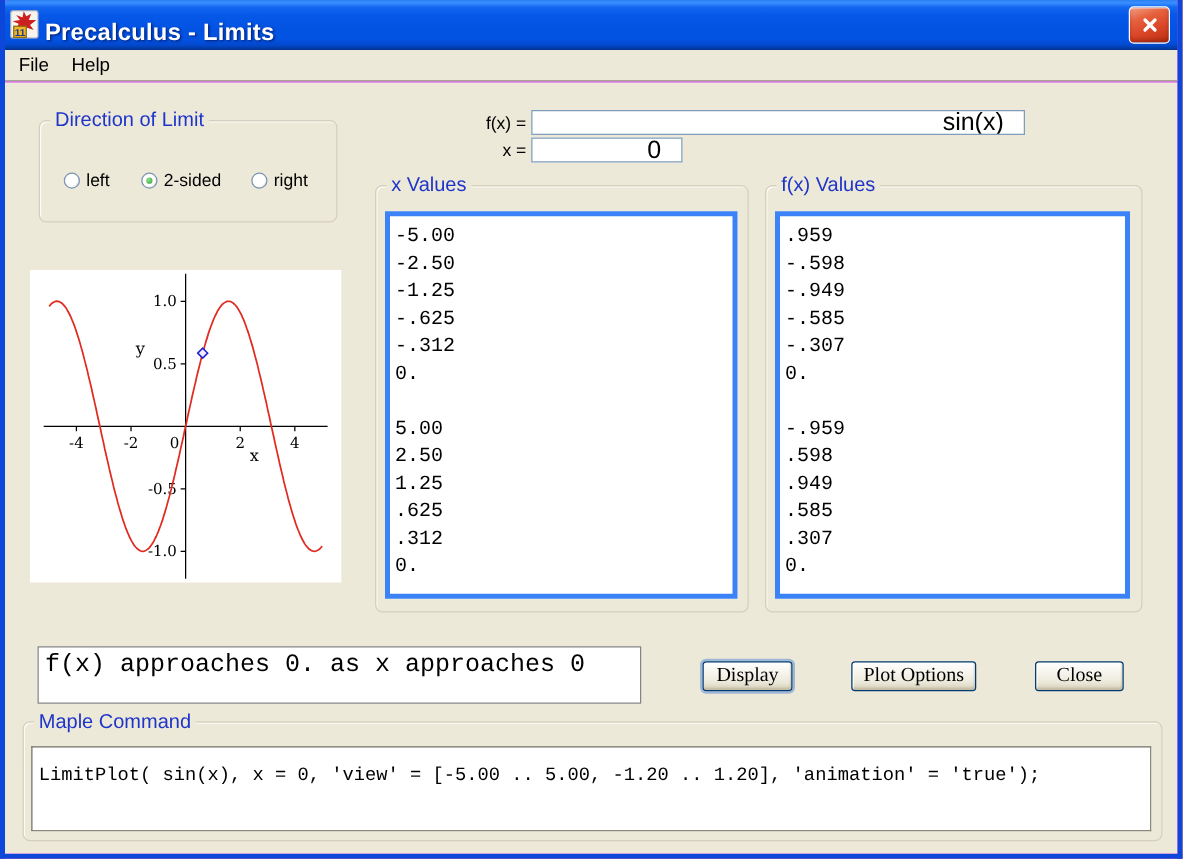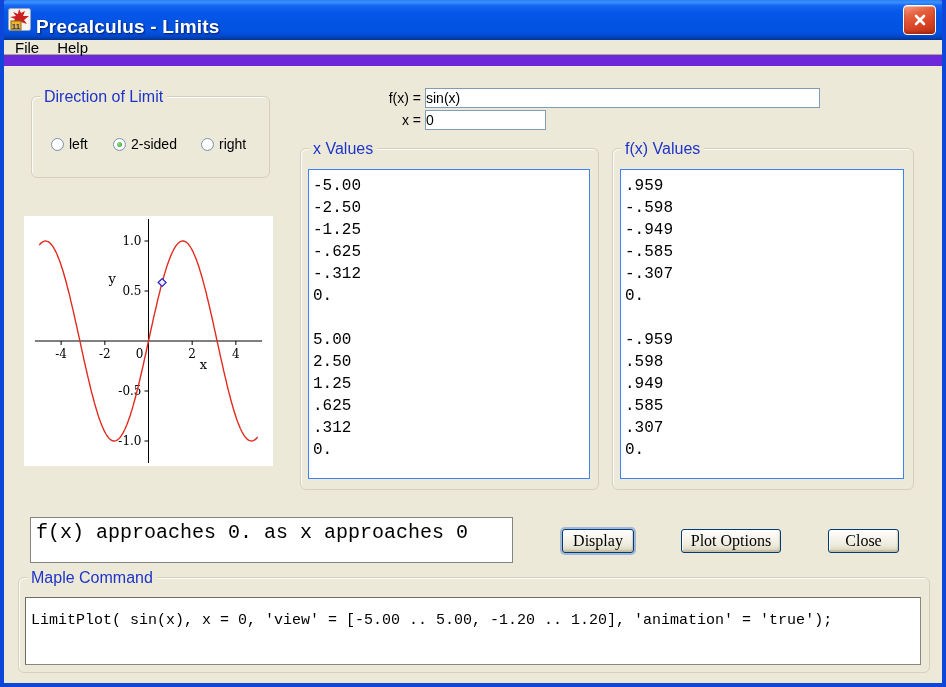--- a/index.html
+++ b/index.html
@@ -1,52 +1,52 @@
 <!DOCTYPE html>
 <html><head>
 <meta charset="utf-8">
 <style>
   html,body{margin:0;padding:0;background:#777;font-family:"Liberation Sans",sans-serif;}
-  .window{position:relative;width:946px;height:687px;background:#6d28d9;overflow:hidden;
+  .window{position:relative;width:946px;height:687px;background:#d946ef;overflow:hidden;
           border-left:4px solid #0d47d9;border-right:4px solid #0d47d9;border-bottom:4px solid #0d47d9;
           box-sizing:border-box;}
   
   .titlebar{position:absolute;left:-4px;top:0;width:946px;height:40px;
     background:linear-gradient(180deg,#2a80f0 0%,#3a90ff 6%,#1468f0 14%,#0658e8 30%,#0353e3 60%,#0353e3 78%,#0349cf 90%,#02338f 100%);
     border-radius:7px 7px 0 0;}
   .app-icon{position:absolute;left:8px;top:8px;width:23px;height:23px;}
   .win-title{position:absolute;left:36px;top:16px;color:#ffffff;font-size:19px;font-weight:bold;
     text-shadow:1px 1px 2px rgba(0,20,90,.85);letter-spacing:.2px;}
   .close-btn{position:absolute;right:10px;top:5px;width:31px;height:28px;border:1px solid #ffffff;border-radius:4px;
     background:linear-gradient(160deg,#f3a088 0%,#e6623e 30%,#da4527 62%,#b8300f 100%);
     box-shadow:inset 0 1px 0 rgba(255,255,255,.45), inset 0 -2px 3px rgba(90,10,0,.35);
     display:flex;align-items:center;justify-content:center;cursor:pointer;}
   
-  .menubar{position:absolute;left:0;top:40px;width:938px;height:15px;background:#ece9d8;
+  .menubar{position:absolute;left:0;top:40px;width:938px;height:25px;background:#ece9d8;
     border-bottom:1px solid #a9a593;display:flex;align-items:center;padding-left:2px;box-sizing:border-box;}
   .menu-item{font-size:15px;color:#000;padding:2px 9px;cursor:default;}
   
   .content{position:absolute;left:0;top:66px;width:938px;height:617px;background:#ece9d8;}
   .groupbox{position:absolute;border:1px solid #d4d0bd;border-radius:6px;
     box-shadow:inset 1px 1px 0 rgba(255,255,255,.8);}
   .legend{position:absolute;top:-9px;left:8px;background:#ece9d8;padding:0 4px;
     font-size:16px;color:#1f34c9;}
   
   .radio-option{position:absolute;display:flex;align-items:center;gap:5px;cursor:default;}
   .radio{width:13px;height:13px;border-radius:50%;border:1px solid #7c94b5;box-sizing:border-box;
     background:radial-gradient(circle at 35% 35%,#ffffff 55%,#dedbd0);position:relative;display:inline-block;}
   .radio.selected::after{content:'';position:absolute;left:3px;top:3px;width:5px;height:5px;border-radius:50%;
     background:radial-gradient(circle at 35% 35%,#8fe08f,#2da32d);}
   .radio-label{font-size:14px;color:#000;}
   
   .field-label{position:absolute;font-size:14px;color:#000;text-align:right;width:68px;}
-  .text-input{position:absolute;border:1px solid #7f9db9;background:#fff;font-size:14px;
-    font-family:"Liberation Sans",sans-serif;padding:1px 0;box-sizing:border-box;height:20px;}
+  .text-input{position:absolute;border:1px solid #7f9db9;background:#fff;font-size:20px;
+    font-family:"Liberation Sans",sans-serif;padding:1px 16px;box-sizing:border-box;height:20px;text-align:right;}
   
-  .listbox{position:absolute;border:1px solid #3b82f6;background:#fff;overflow:hidden;
+  .listbox{position:absolute;border:4px solid #3b82f6;background:#fff;overflow:hidden;
     font-family:"Liberation Mono",monospace;font-size:16px;padding:5px 4px;box-sizing:border-box;}
   .list-line{height:22px;line-height:22px;white-space:pre;}
   
   .plot-panel{position:absolute;background:#ffffff;}
   
   .approach-box{position:absolute;border:1px solid #848484;background:#fff;
     font-family:"Liberation Mono",monospace;font-size:20px;padding:3px 5px;box-sizing:border-box;white-space:pre;}
   
   .xp-btn{position:absolute;height:24px;border:1px solid #003c74;border-radius:3px;
     background:linear-gradient(180deg,#ffffff 0%,#f4f2e8 45%,#eceadb 70%,#d8d0ba 100%);

